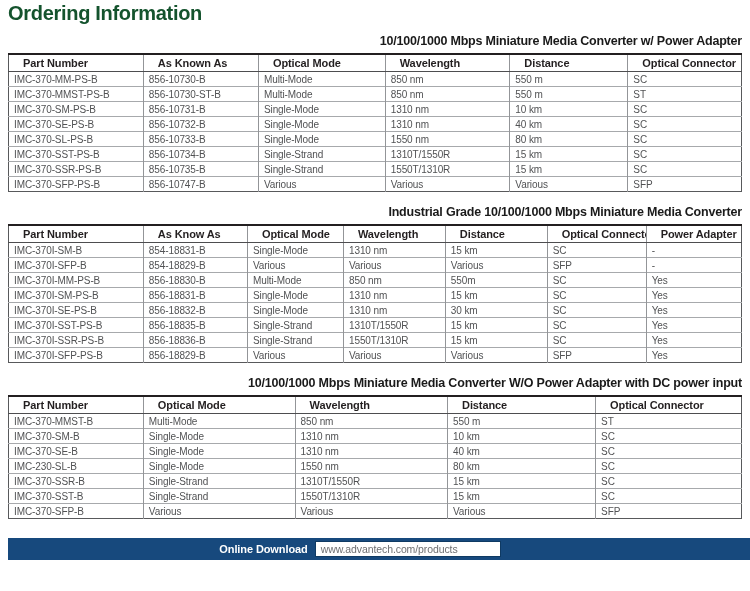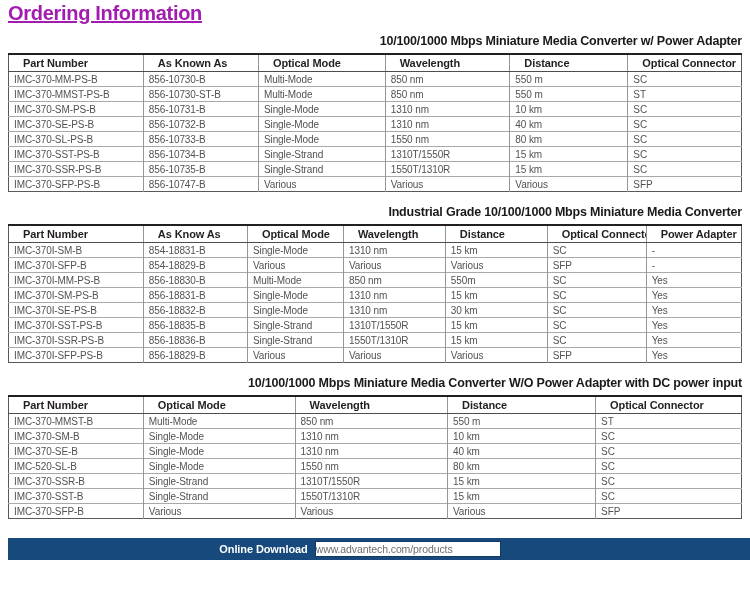--- a/index.html
+++ b/index.html
@@ -14,22 +14,21 @@
   .page {
     padding: 2px 8px 0 8px;
     width: 750px;
     height: 591px;
   }
   h1.title {
     margin: 0 0 9px 0;
     font-size: 20px;
     font-weight: bold;
     letter-spacing: -0.3px;
-    color: #a21caf;
-    text-decoration: underline;
+    color: #14532d;
   }
   h2.section-heading {
     margin: 13px 0 5px 0;
     font-size: 12.5px;
     font-weight: bold;
     letter-spacing: -0.2px;
     color: #1a1a1a;
     text-align: right;
   }
   .page > #sections > section:first-child h2.section-heading { margin-top: 0; }
@@ -82,20 +81,21 @@
     margin-right: 7px;
     letter-spacing: -0.1px;
   }
   .footer-url-box {
     background: #ffffff;
     border: 1px solid #0f3a63;
     width: 186px;
     height: 16px;
     display: flex;
     align-items: center;
+    padding-left: 5px;
   }
   .footer-url {
     color: #6d6e71;
     font-size: 10.5px;
     letter-spacing: -0.1px;
   }
 </style>
 </head>
 <body>
 
@@ -325,21 +325,21 @@
               <td>SC</td>
             </tr>
             <tr>
               <td>IMC-370-SE-B</td>
               <td>Single-Mode</td>
               <td>1310 nm</td>
               <td>40 km</td>
               <td>SC</td>
             </tr>
             <tr>
-              <td>IMC-520-SL-B</td>
+              <td>IMC-230-SL-B</td>
               <td>Single-Mode</td>
               <td>1550 nm</td>
               <td>80 km</td>
               <td>SC</td>
             </tr>
             <tr>
               <td>IMC-370-SSR-B</td>
               <td>Single-Strand</td>
               <td>1310T/1550R</td>
               <td>15 km</td>

